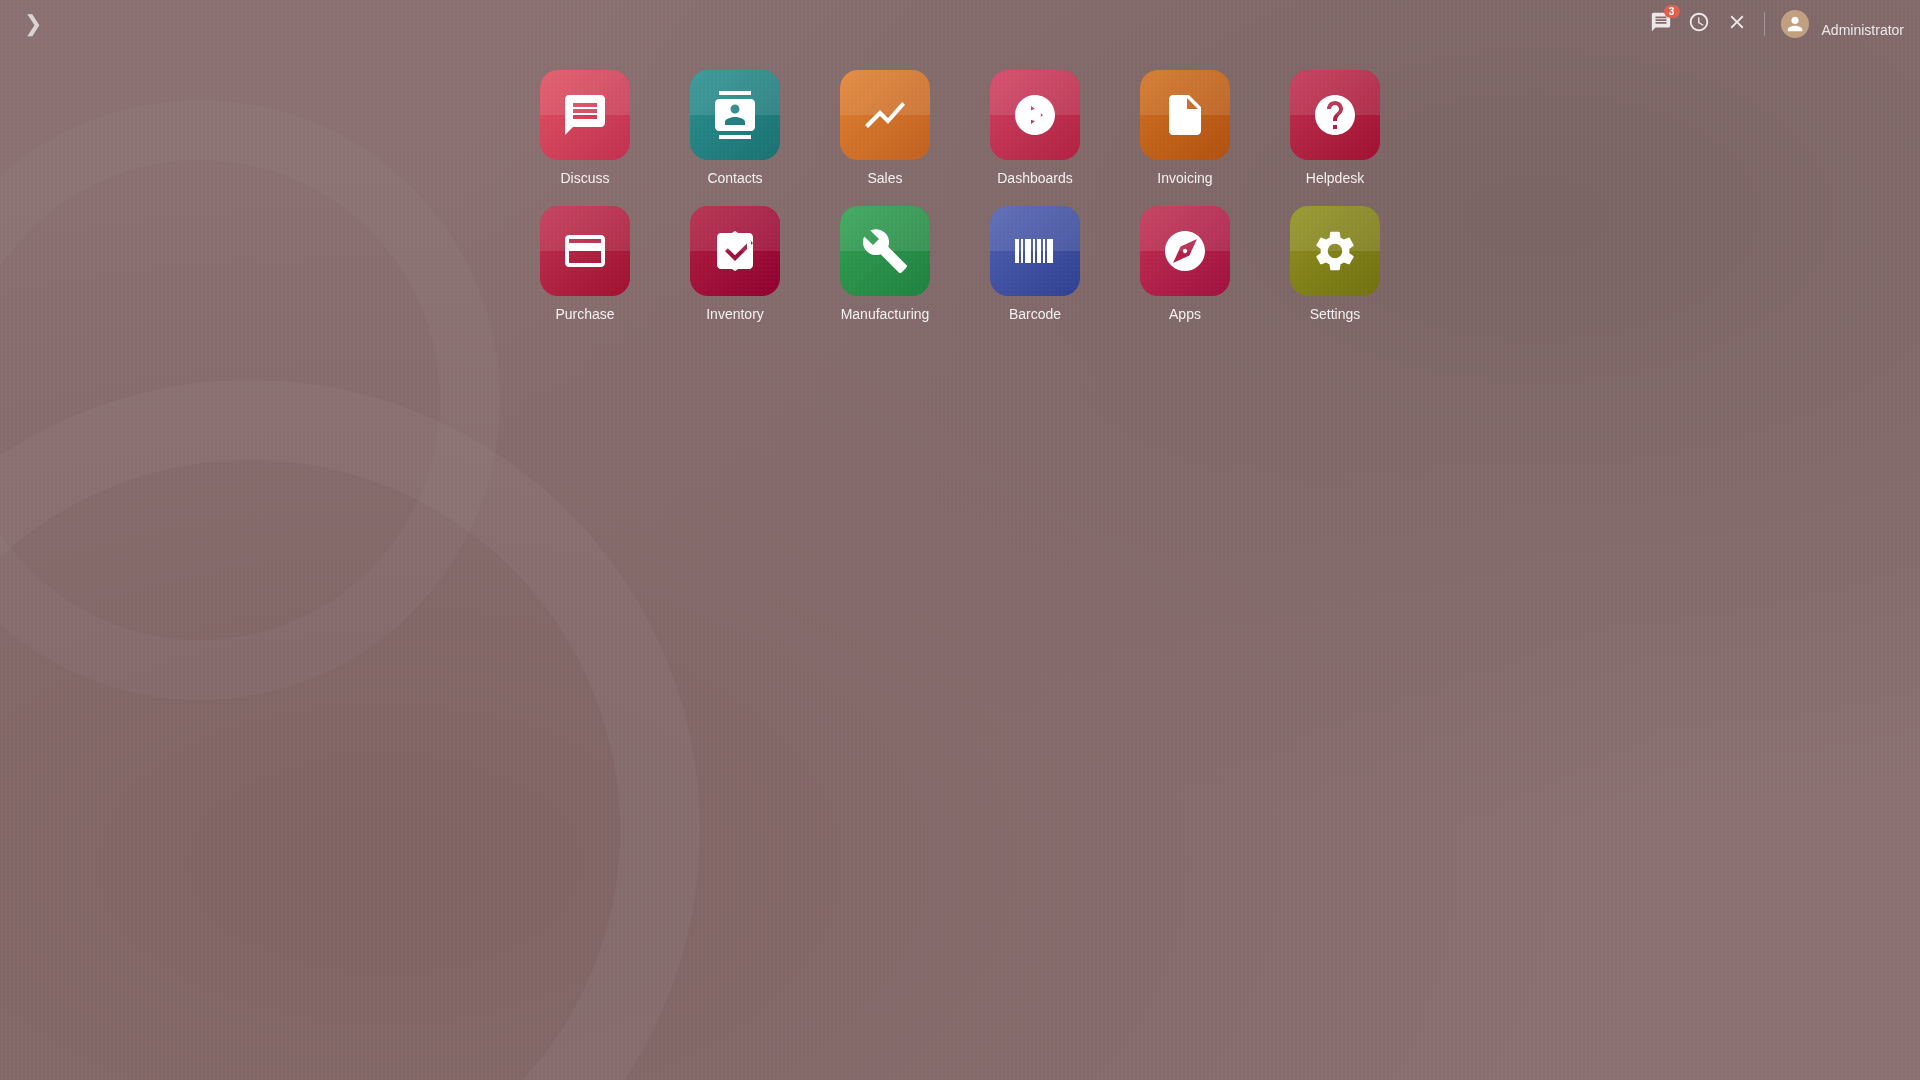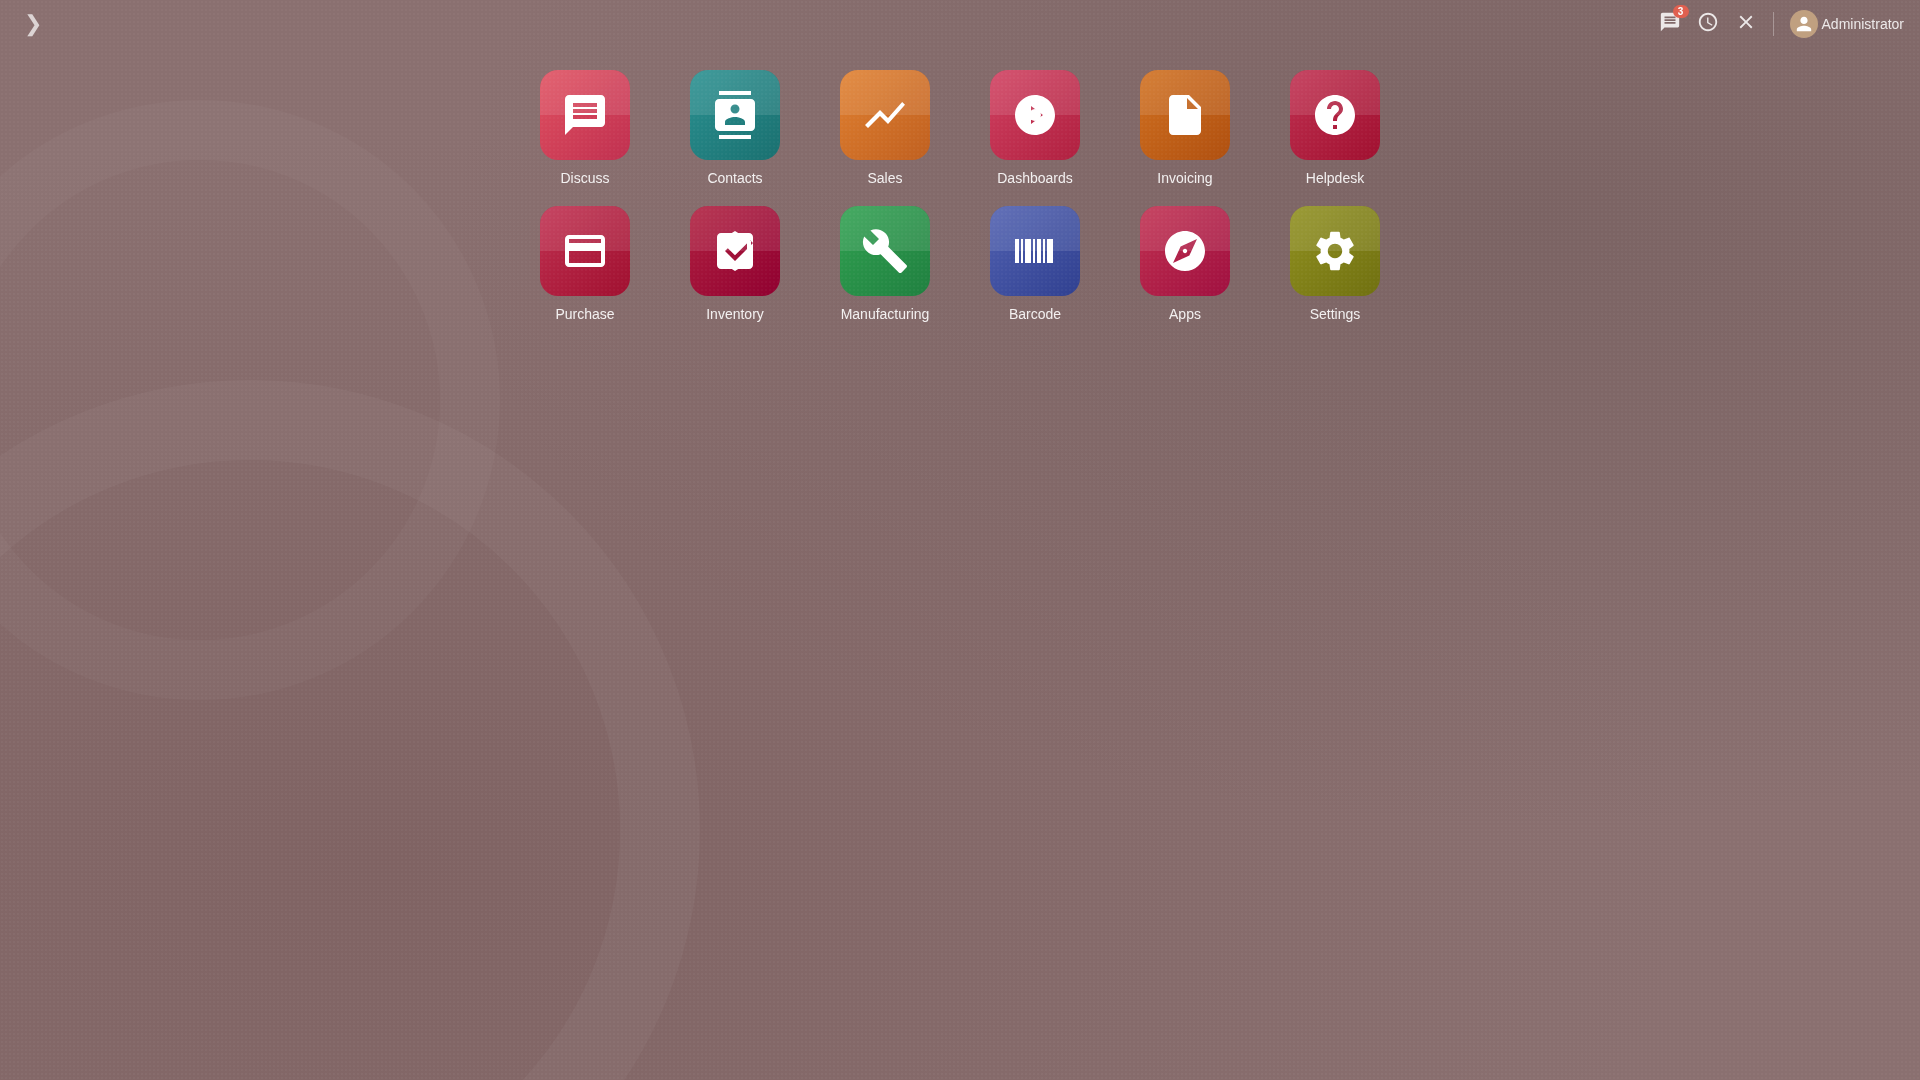--- a/index.html
+++ b/index.html
@@ -98,22 +98,22 @@
       font-size: 10px;
       font-weight: bold;
       border-radius: 10px;
       padding: 1px 5px;
       min-width: 16px;
       text-align: center;
     }
 
     .admin-section {
       display: flex;
-      align-items: center;
-      gap: 4px;
+      align-items: flex-end;
+      gap: 13px;
       color: rgba(255,255,255,0.85);
       font-size: 14px;
       cursor: pointer;
     }
 
     .admin-avatar {
       width: 28px;
       height: 28px;
       border-radius: 50%;
       background: #c0a080;

